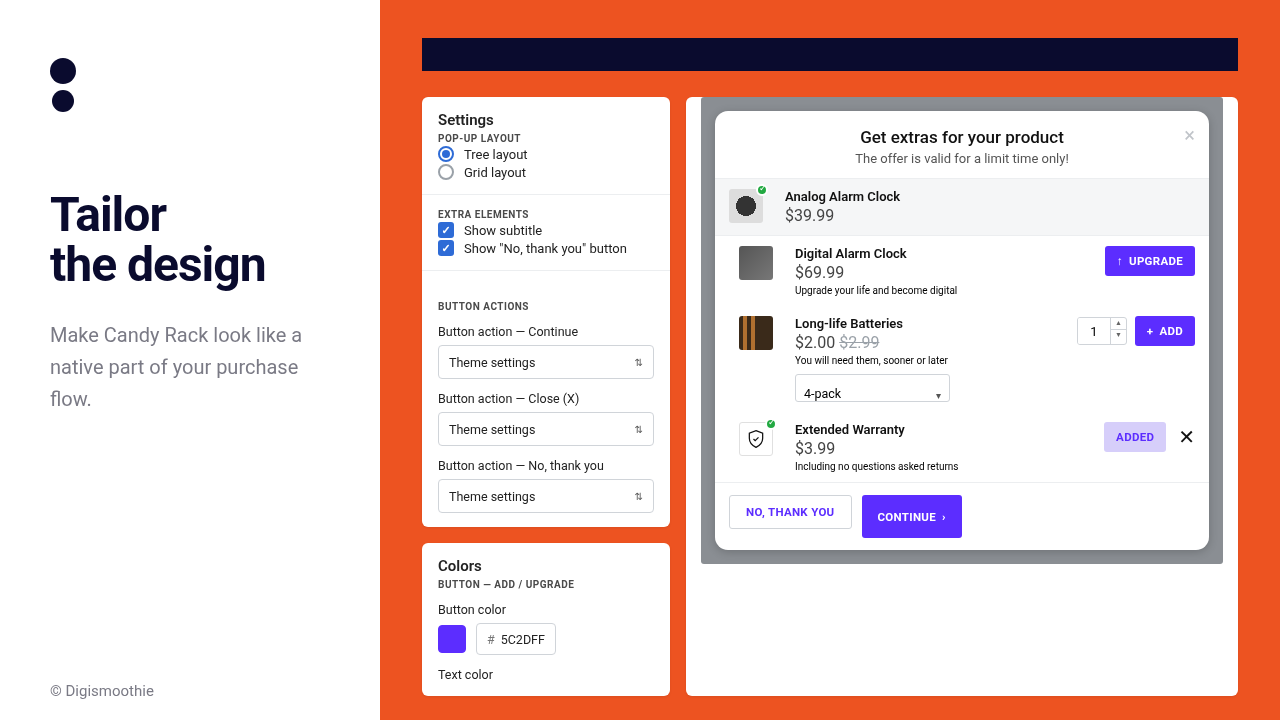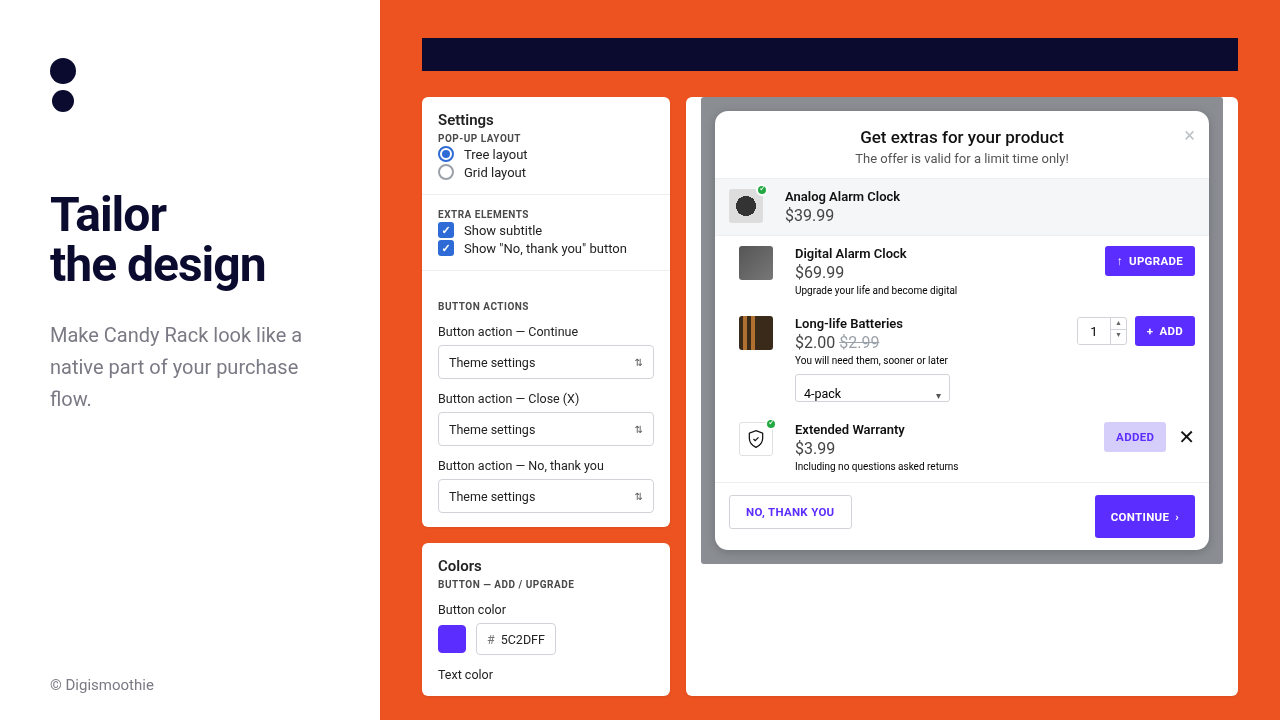--- a/index.html
+++ b/index.html
@@ -4,21 +4,21 @@
 <style>
 * { margin:0; padding:0; box-sizing:border-box; font-family: -apple-system, BlinkMacSystemFont, "Segoe UI", Roboto, Helvetica, Arial, sans-serif; }
 body { width:1280px; height:720px; overflow:hidden; background:#fff; }
 .page { display:flex; width:1280px; height:720px; }
 .left-col { width:380px; padding:58px 50px 20px 50px; position:relative; }
 .logo { margin-bottom:78px; }
 .logo .d1 { width:26px; height:26px; background:#0a0b2e; border-radius:50%; margin-bottom:6px; }
 .logo .d2 { width:22px; height:22px; background:#0a0b2e; border-radius:50%; margin-left:2px; }
 .headline { font-size:48px; line-height:1.05; font-weight:700; color:#0a0b2e; margin-bottom:28px; letter-spacing:-1px; }
 .sub { font-size:20px; line-height:1.6; color:#7a7a85; max-width:290px; }
-.copyright { position:absolute; bottom:26px; left:50px; color:#7a7a85; font-size:15px; }
+.copyright { position:absolute; bottom:20px; left:50px; color:#7a7a85; font-size:15px; }
 
 .right-col { flex:1; background:#ed5321; padding:0 42px 0 42px; position:relative; }
 .topbar { height:33px; background:#0a0b2e; margin:38px 0 0 0; }
 .app-area { display:flex; gap:16px; padding-top:26px; }
 
 .panel { background:#fff; border-radius:6px; box-shadow:0 1px 3px rgba(0,0,0,.08); }
 .settings-panel { width:248px; font-size:13px; color:#222; }
 .p-inner { padding:14px 16px; }
 .p-title { font-size:15px; font-weight:600; }
 .sect-label { font-size:10px; font-weight:700; letter-spacing:.5px; color:#4a4a4a; margin-top:4px; }
@@ -78,21 +78,21 @@
 .qty input { width:32px; border:none; text-align:center; font-size:13px; outline:none; }
 .qty-arrows { display:flex; flex-direction:column; border-left:1px solid #d0d4d9; }
 .qty-arrows span { font-size:7px; line-height:1; padding:2px 4px; color:#666; cursor:pointer; }
 .qty-arrows span:first-child { border-bottom:1px solid #d0d4d9; }
 
 .variant-select { border:1px solid #d0d4d9; border-radius:3px; height:28px; display:flex; align-items:flex-end; justify-content:space-between; padding:0 8px; margin-top:8px; font-size:12.5px; width:155px; }
 
 .right-act { display:flex; align-items:center; gap:12px; }
 .xrm { font-size:20px; color:#111; cursor:pointer; font-weight:300; }
 
-.m-foot { border-top:1px solid #eceef0; padding:12px 14px; display:flex; justify-content:space-between; }
+.m-foot { border-top:1px solid #eceef0; padding:12px 14px; display:flex; justify-content:flex-start; gap:10px; }
 </style>
 </head>
 <body>
 
 <div class="page">
 
   <div class="left-col">
     <div class="logo">
       <div class="d1"></div>
         <div class="d2"></div>

